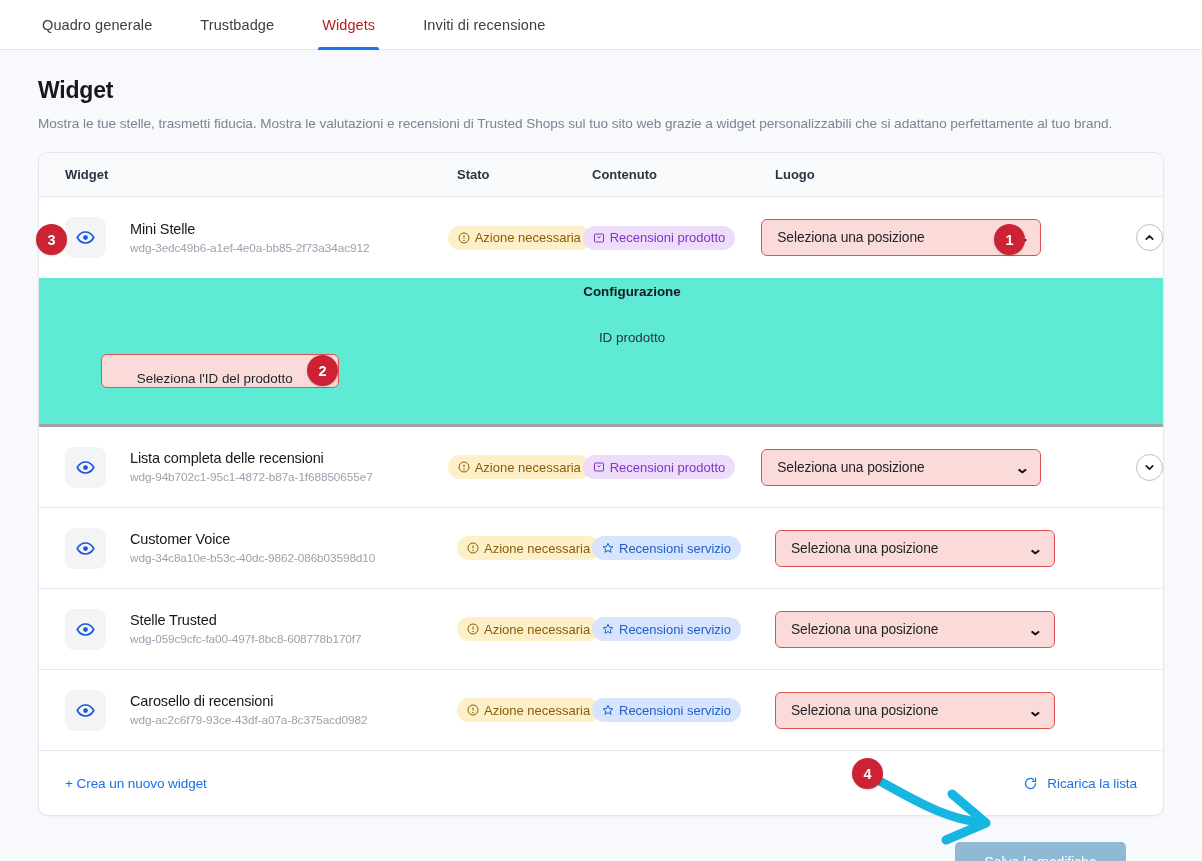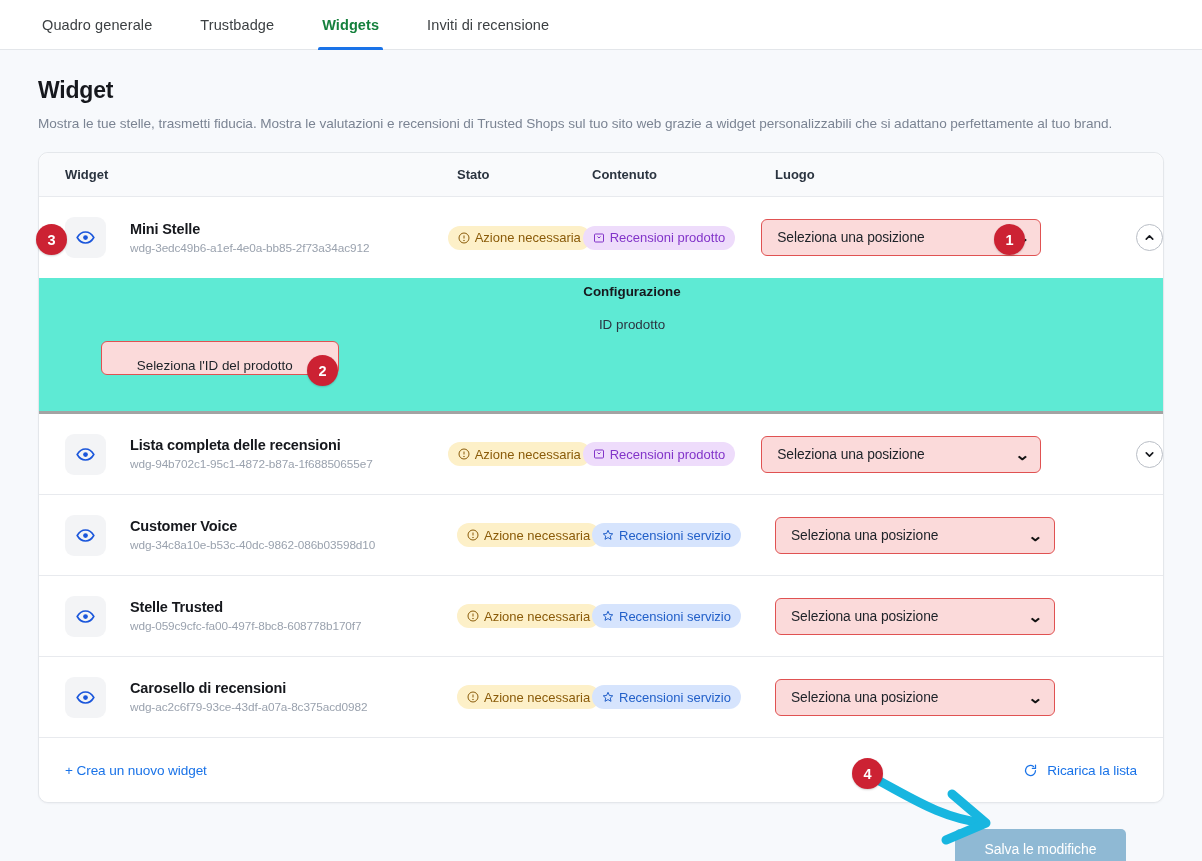--- a/index.html
+++ b/index.html
@@ -34,21 +34,21 @@
     display: flex;
     align-items: center;
     padding: 0 16px;
     font-size: 14.5px;
     color: #3c4043;
     cursor: pointer;
     position: relative;
     letter-spacing: 0.1px;
   }
   .tab:first-child { padding-left: 4px; }
-  .tab.active { color: #15803d; font-weight: 700; }
+  .tab.active { color: #b91c1c; font-weight: 400; }
   .tab.active::after {
     content: "";
     position: absolute;
     left: 12px; right: 12px; bottom: -1px;
     height: 3px;
     background: #1a73e8;
     border-radius: 2px 2px 0 0;
   }
 
   
@@ -119,21 +119,21 @@
     background: #f3f4f6;
     display: flex;
     align-items: center;
     justify-content: center;
     flex: none;
     cursor: pointer;
   }
   .wtext { margin-left: 24px; }
   .wname {
     font-size: 14.5px;
-    font-weight: bold;
+    font-weight: normal;
     color: #16181d;
     letter-spacing: -0.15px;
   }
   .wid {
     margin-top: 4px;
     font-size: 11.8px;
     color: #9aa2ae;
     letter-spacing: -0.1px;
   }
 
@@ -199,21 +199,21 @@
     position: relative;
     text-align: center;
   }
   .config-title {
     font-size: 13.4px;
     font-weight: bold;
     color: #16181d;
     padding-top: 6px;
   }
   .config-label {
-    margin-top: 18px;
+    margin-top: 31px;
     font-size: 13.4px;
     color: #2b3440;
   }
   .select-sm {
     margin-top: 9px;
     width: 238px;
     height: 34px;
     border: 1px solid #e05252;
     border-radius: 6px;
     background: #fbdada;

